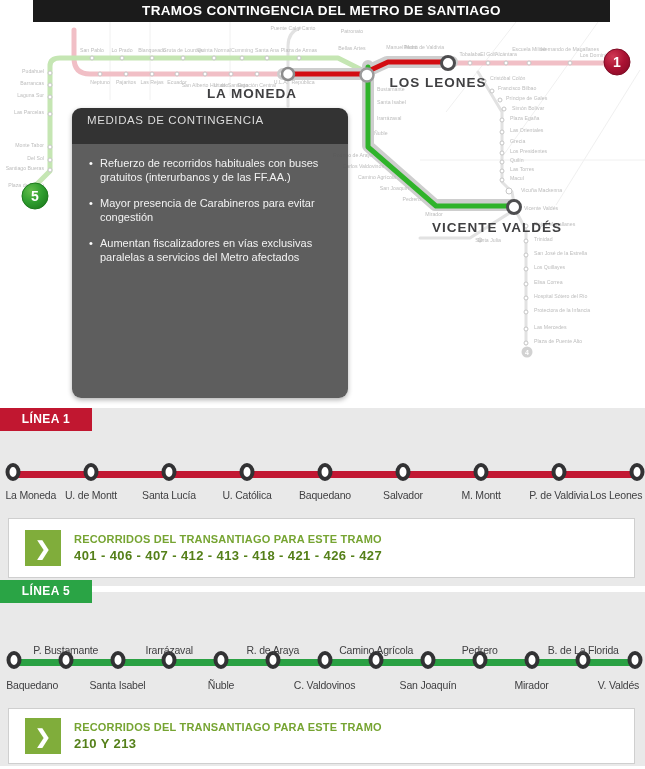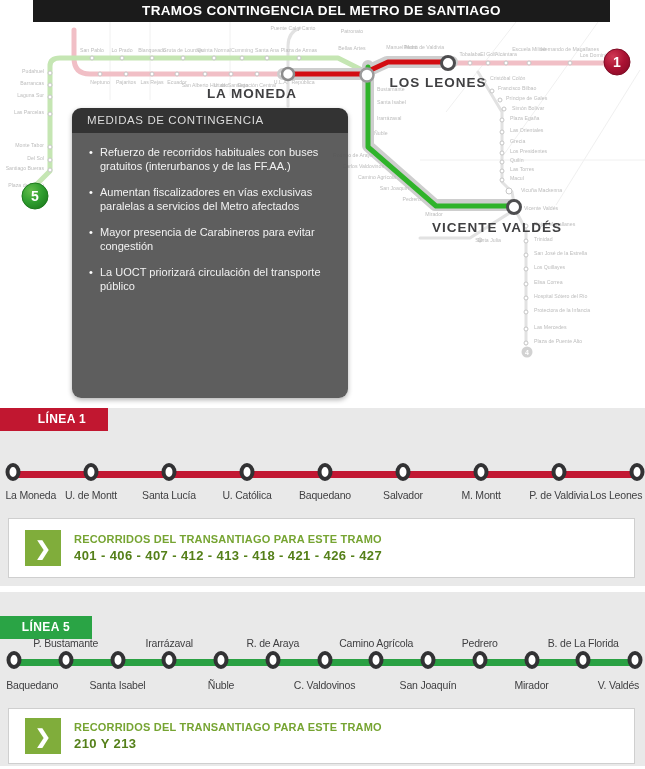--- a/index.html
+++ b/index.html
@@ -13,52 +13,52 @@
   #map{position:absolute;left:0;top:0;z-index:1;}
   .tiny{font-size:5.2px;fill:#bdbdbd;}
   .maplbl{font-size:13.5px;font-weight:bold;fill:#404042;letter-spacing:1px;text-anchor:middle;}
   .badge-t{fill:#fff;font-size:14px;font-weight:bold;text-anchor:middle;}
   .street{stroke:#f0f0f0;stroke-width:1;fill:none;}
   .faint{stroke:#e2e2e2;stroke-width:3;fill:none;stroke-linecap:round;stroke-linejoin:round;}
   .tc{fill:#fff;stroke:#c6c6c6;stroke-width:1;}
   
   .cbox{position:absolute;left:72px;top:108px;width:276px;height:290px;border-radius:9px;
         overflow:hidden;z-index:20;box-shadow:0 2px 5px rgba(0,0,0,.3);}
-  .cbox-h{height:25px;line-height:25px;padding-left:15px;background:rgba(43,43,43,.96);
+  .cbox-h{height:36px;line-height:25px;padding-left:15px;background:rgba(43,43,43,.96);
           color:#dcdcdc;font-size:11.5px;letter-spacing:.6px;}
   .cbox-b{background:rgba(84,84,84,.94);height:317px;padding:13px 13px 8px 17px;box-sizing:border-box;}
   .cbox-b ul{margin:0;padding:0;list-style:none;}
   .cbox-b li{color:#f2f2f2;font-size:11px;line-height:13.5px;margin-bottom:13px;
              position:relative;padding-left:11px;}
   .cbox-b li::before{content:"\2022";position:absolute;left:0;top:0;color:#fff;}
   
   .sec-bg{position:absolute;left:0;width:645px;background:#e9e9e9;z-index:2;}
   #sec1-bg{top:408px;height:178px;}
   #sec2-bg{top:592px;height:174px;}
   .sec-head{position:absolute;left:0;width:636px;height:23px;display:flex;z-index:5;}
-  #sec1-head{top:408px;} #sec2-head{top:616px;}
+  #sec1-head{top:408px;} #sec2-head{top:580px;}
   .sec-badge{width:92px;height:23px;color:#fff;font-size:12px;font-weight:bold;
              text-align:center;line-height:23px;letter-spacing:.4px;flex:none;}
-  .sec-badge.red{background:#c11730;padding-left:16px;} .sec-badge.green{background:#2aa445;}
+  .sec-badge.red{background:#c11730;} .sec-badge.green{background:#2aa445;}
   .sec-title{flex:1;background:#6d6e70;color:#fff;font-size:11.5px;font-weight:bold;
              line-height:23px;padding-left:14px;letter-spacing:.3px;}
   
   .track{position:absolute;left:0;width:645px;z-index:5;}
   #track1{top:458px;height:52px;} #track2{top:634px;height:64px;}
   .rail{position:absolute;height:7px;}
   #track1 .rail{top:13px;left:10px;right:5px;background:#c21833;}
   #track2 .rail{top:25px;left:11px;right:7px;background:#2aa143;}
   .st{position:absolute;top:0;width:0;height:100%;}
   .st-c{position:absolute;transform:translateX(-50%);width:7px;height:10px;background:#fff;
         border:4px solid #323234;border-radius:50%;}
   #track1 .st-c{top:5px;} #track2 .st-c{top:17px;}
   .st-l{position:absolute;transform:translateX(-50%);white-space:nowrap;font-size:10.5px;
         color:#3f3f41;letter-spacing:-.2px;}
   #track1 .st-l{top:31px;}
-  #track2 .st-l.below{top:45px;} #track2 .st-l.above{top:3px;}
+  #track2 .st-l.below{top:45px;} #track2 .st-l.above{top:10px;}
   .st-l.first{transform:translateX(-15%);} .st-l.last{transform:translateX(-90%);}
   
   .routes-box{position:absolute;left:8px;width:627px;background:#fff;border:1px solid #cfcfcf;
               box-sizing:border-box;display:flex;align-items:center;gap:13px;
               padding-left:16px;z-index:5;}
   #routes1{top:518px;height:60px;} #routes2{top:708px;height:56px;}
   .sq{width:36px;height:36px;background:#80ad3b;color:#fff;display:flex;align-items:center;
       justify-content:center;font-size:19px;font-weight:bold;flex:none;}
   .routes-title{color:#76a432;font-weight:bold;font-size:11px;letter-spacing:.2px;}
   .routes-nums{color:#55801a;font-weight:bold;font-size:13px;margin-top:3px;letter-spacing:.4px;}
@@ -264,23 +264,22 @@
     <text class="maplbl" x="252" y="98">LA MONEDA</text>
     <text class="maplbl" x="438" y="87">LOS LEONES</text>
     <text class="maplbl" x="497" y="232">VICENTE VALDÉS</text>
   </svg>
 
   <div class="cbox">
     <div class="cbox-h">MEDIDAS DE CONTINGENCIA</div>
     <div class="cbox-b">
       <ul>
         <li>Refuerzo de recorridos habituales con buses gratuitos (interurbanos y de las FF.AA.)</li>
+        <li>Mayor presencia de Carabineros para evitar congestión</li>
         <li>Aumentan fiscalizadores en vías exclusivas paralelas a servicios del Metro afectados</li>
-        <li>Mayor presencia de Carabineros para evitar congestión</li>
-        <li>La UOCT priorizará circulación del transporte público</li>
       </ul>
     </div>
   </div>
 
   <div class="sec-bg" id="sec1-bg"></div>
   <div class="sec-head" id="sec1-head">
     <div class="sec-badge red">LÍNEA 1</div>
   </div>
   <div class="track" id="track1">
     <div class="rail"></div>

